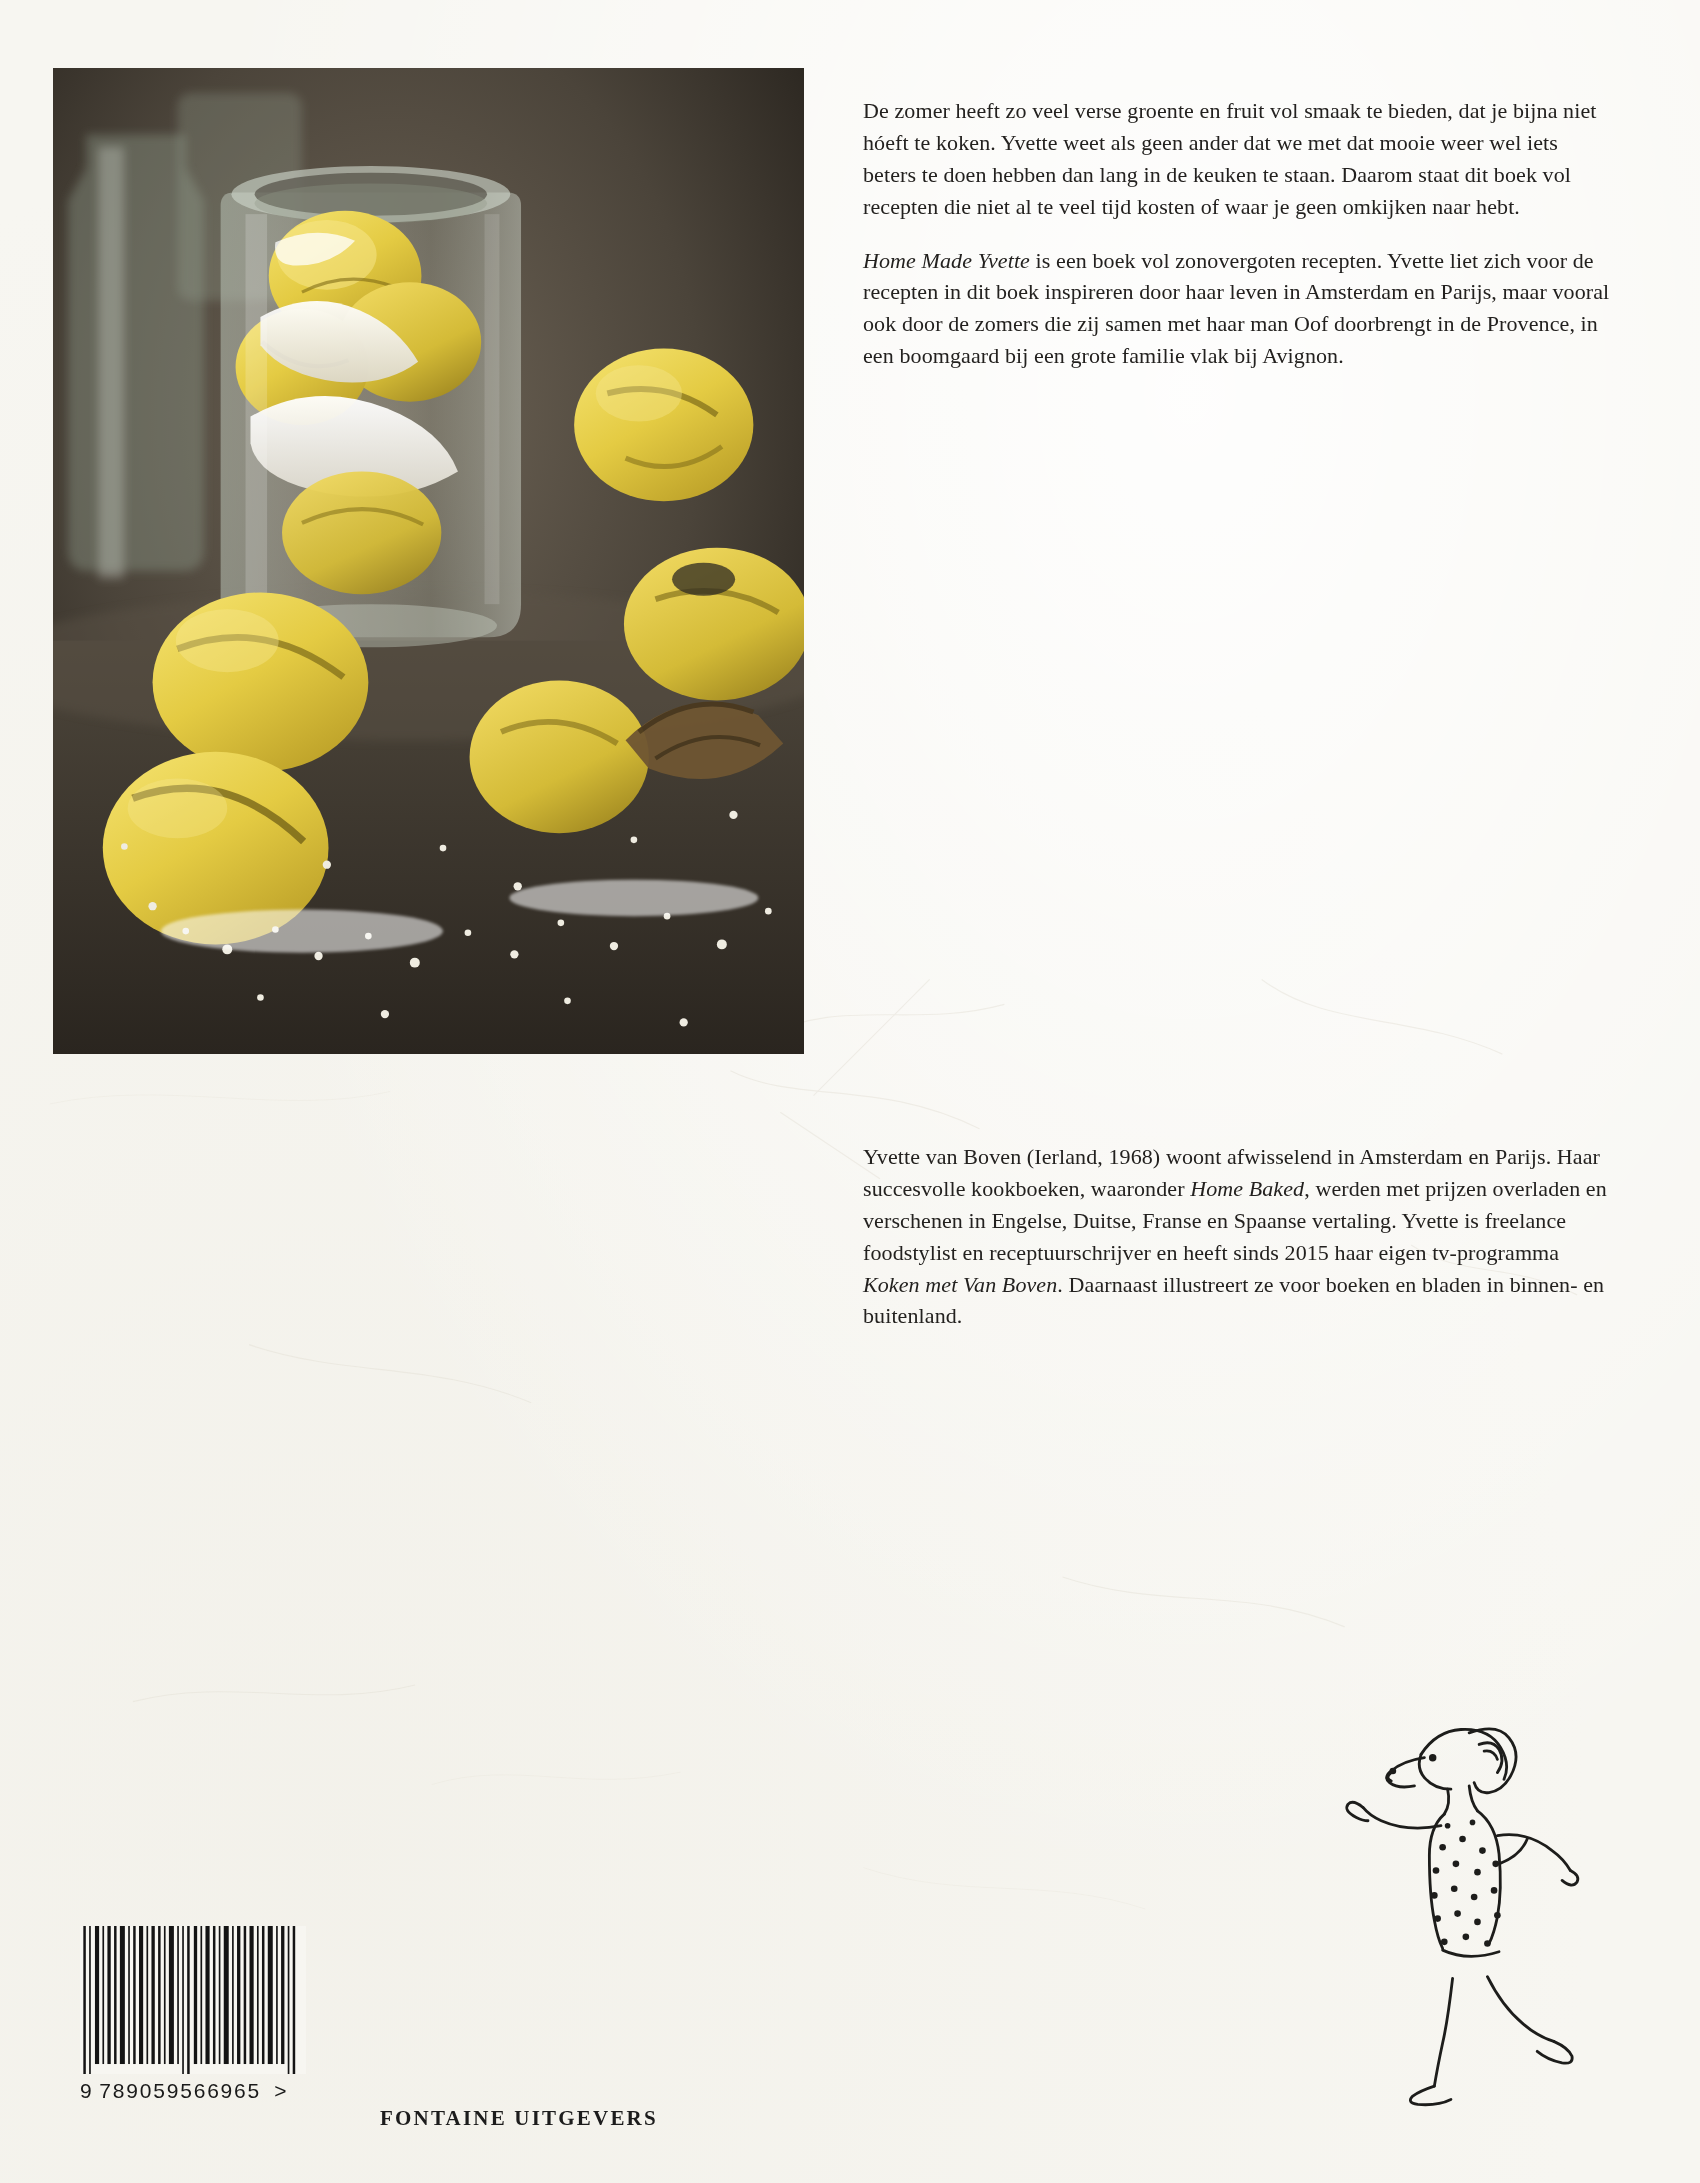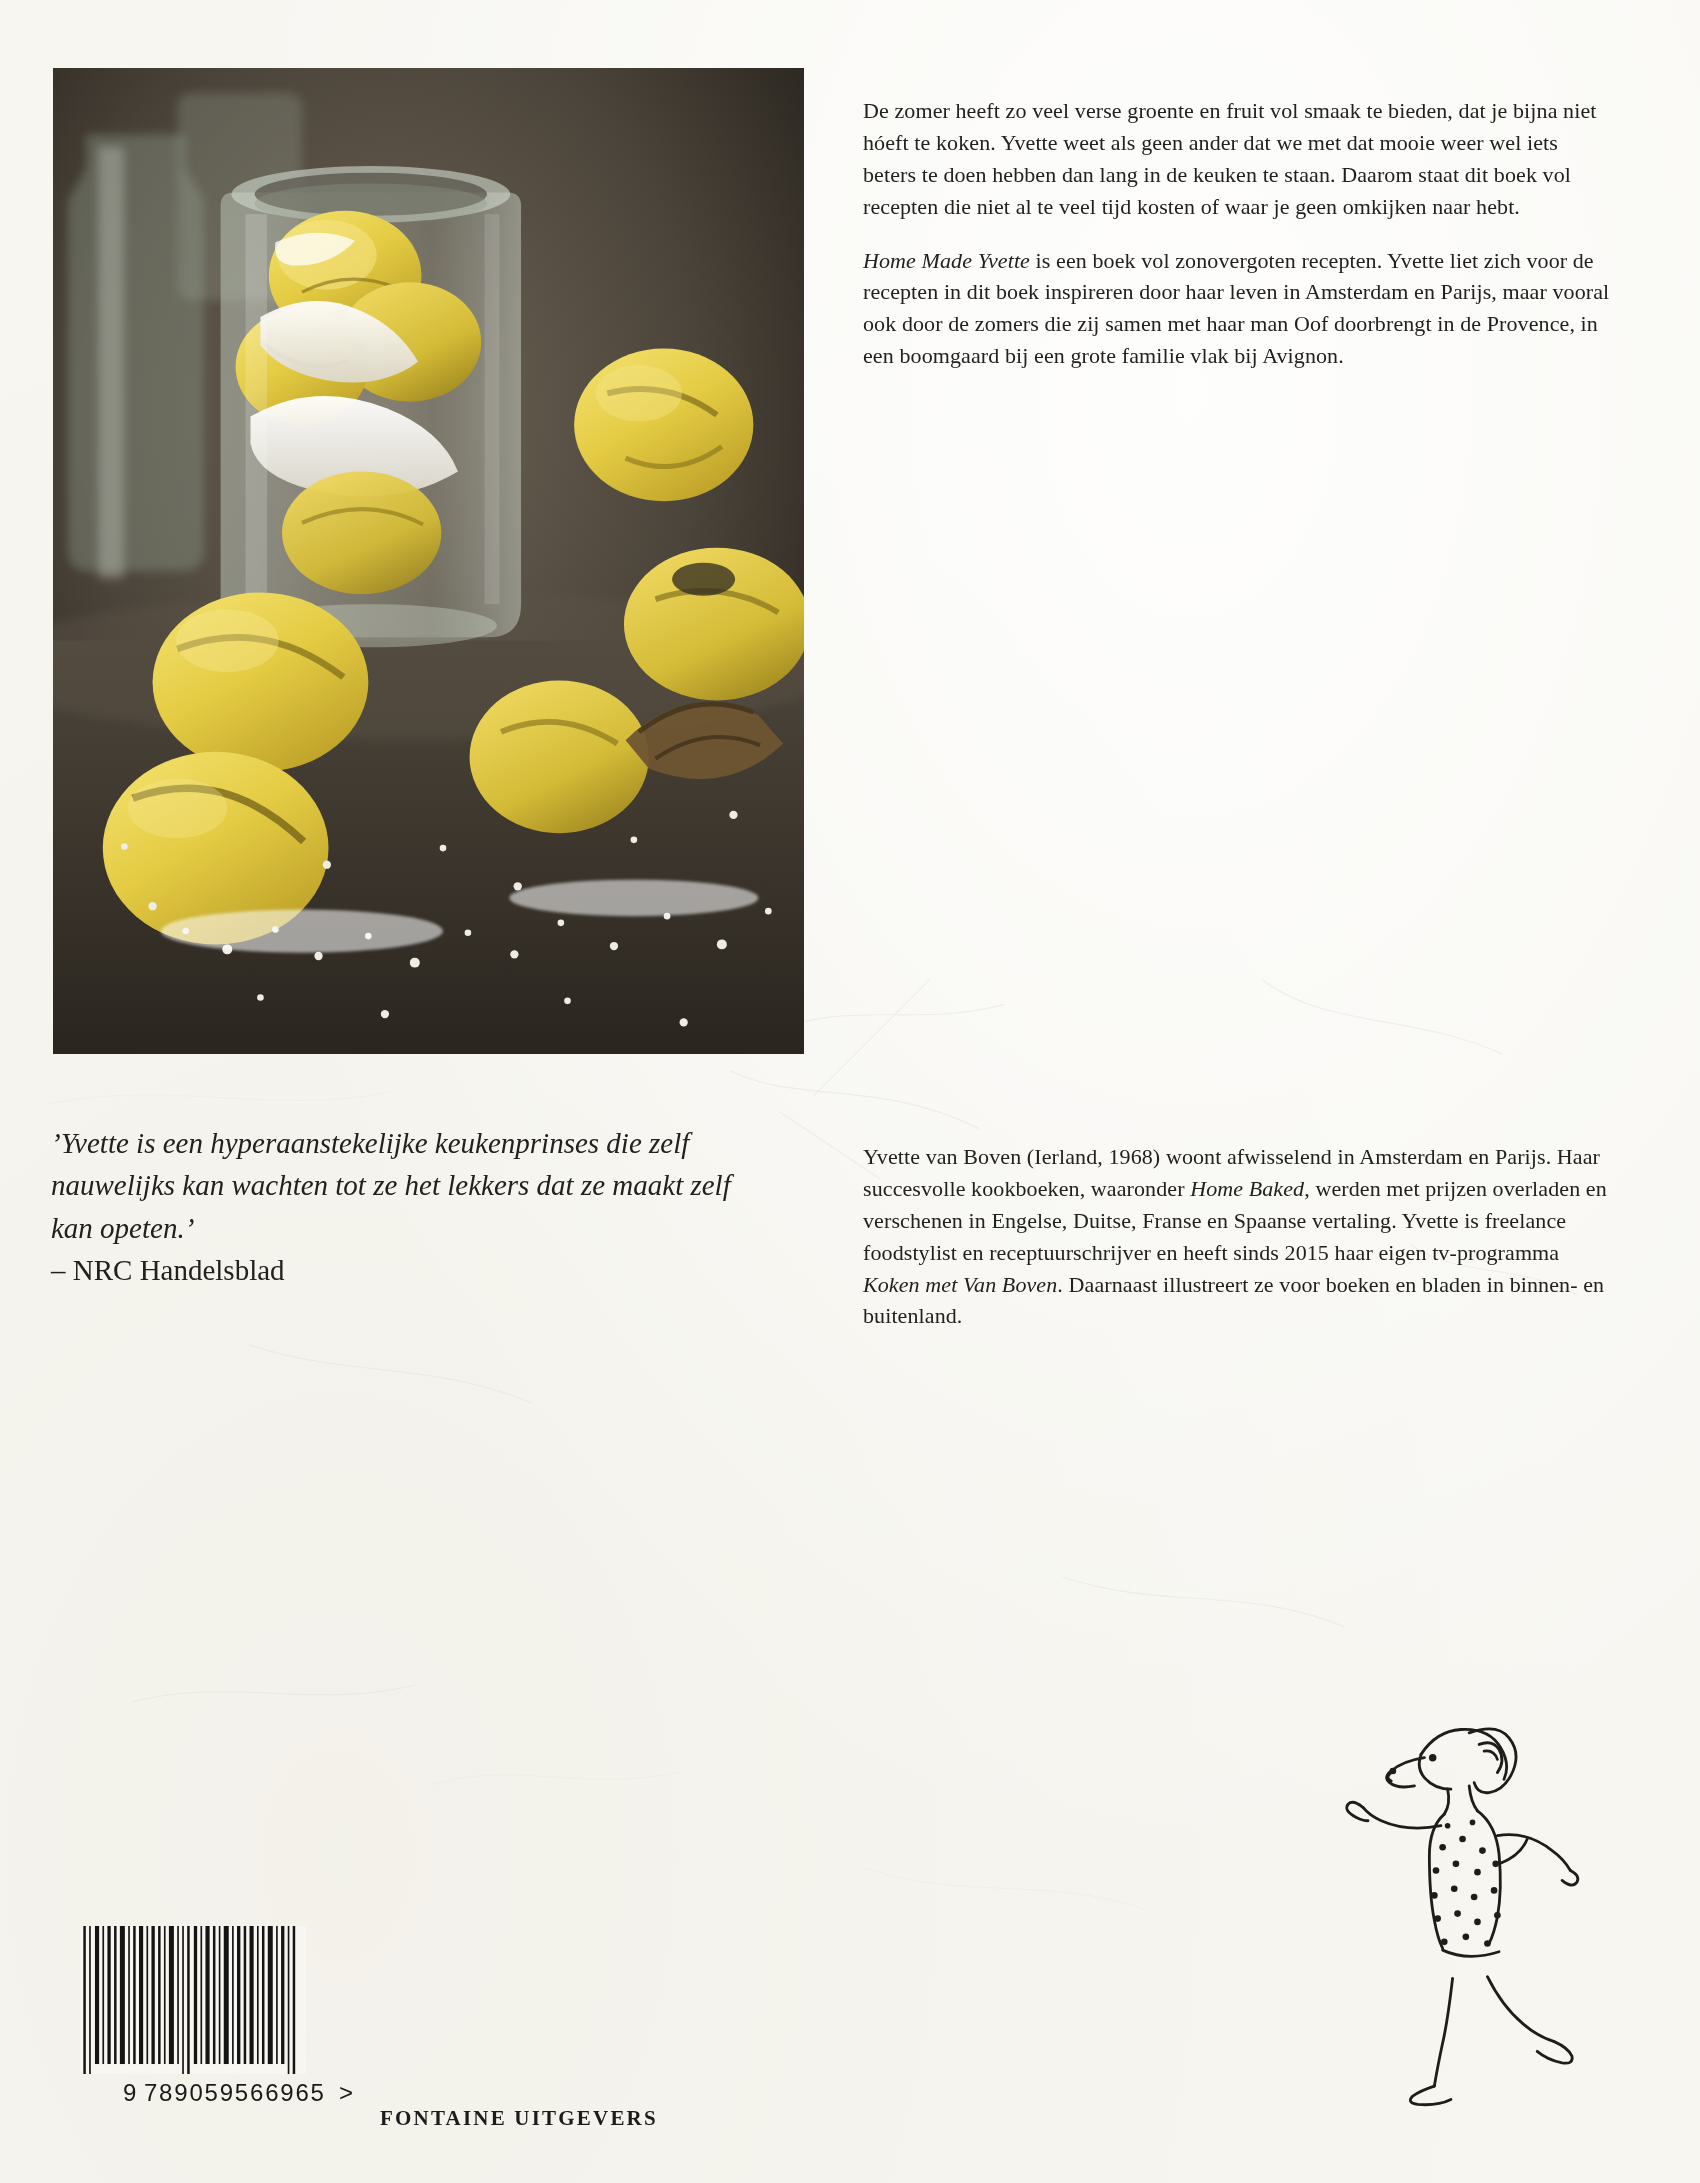--- a/index.html
+++ b/index.html
@@ -92,25 +92,24 @@
   .barcode-wrap {
     position: absolute;
     left: 80px;
     top: 1926px;
     width: 241px;
   }
   .barcode-bars { height: 148px; width: 226px; display: block; }
   .barcode-digits {
     margin-top: 5px;
     font-family: "Liberation Sans", sans-serif;
-    font-size: 24px;
+    font-size: 21px;
     letter-spacing: 1.8px;
     color: #1a1a1a;
     white-space: nowrap;
-    margin-left: 43px;
   }
   .barcode-digits .lead { margin-right: 5.8px; }
   .barcode-digits .tail { margin-left: 13.3px; }
 
   .publisher {
     position: absolute;
     left: 380px;
     top: 2082px;
     font-family: "Liberation Serif", serif;
     font-size: 21px;
@@ -302,24 +301,20 @@
     </svg>
   </div>
 
   <div class="col-right-top">
     <p class="body-text">De zomer heeft zo veel verse groente en fruit vol smaak te bieden, dat je bijna niet hóeft te koken. Yvette weet als geen ander dat we met dat mooie weer wel iets beters te doen hebben dan lang in de keuken te staan. Daarom staat dit boek vol recepten die niet al te veel tijd kosten of waar je geen omkijken naar hebt.</p>
     <p class="body-text"><span class="ital">Home Made Yvette</span><span> is een boek vol zonovergoten recepten. Yvette liet zich voor de recepten in dit boek inspireren door haar leven in Amsterdam en Parijs, maar vooral ook door de zomers die zij samen met haar man Oof doorbrengt in de Provence, in een boomgaard bij een grote familie vlak bij Avignon.</span></p>
   </div>
 
   <div class="quotes">
     <div class="quote-block">
-      <div class="quote-text">’Yvette is een hyperaanstekelijke keukenprinses die zelf nauwelijks kan wachten tot ze het lekkers dat ze maakt zelf kan opeten.’</div>
-      <div class="quote-source">– NRC Handelsblad</div>
-    </div>
-    <div class="quote-block">
     </div>
   </div>
 
   <div class="col-right-bio">
     <p class="body-text"><span>Yvette van Boven (Ierland, 1968) woont afwisselend in Amsterdam en Parijs. Haar succesvolle kookboeken, waaronder </span><span class="ital">Home Baked</span><span>, werden met prijzen overladen en verschenen in Engelse, Duitse, Franse en Spaanse vertaling. Yvette is freelance foodstylist en receptuurschrijver en heeft sinds 2015 haar eigen tv-programma </span><span class="ital">Koken met Van Boven</span><span>. Daarnaast illustreert ze voor boeken en bladen in binnen- en buitenland.</span></p>
   </div>
 
   <div class="barcode-wrap">
     <svg class="barcode-bars" viewBox="0 0 272 178" preserveAspectRatio="none" aria-label="EAN barcode">
       <rect width="272" height="178" fill="#f7f6f1"></rect>

